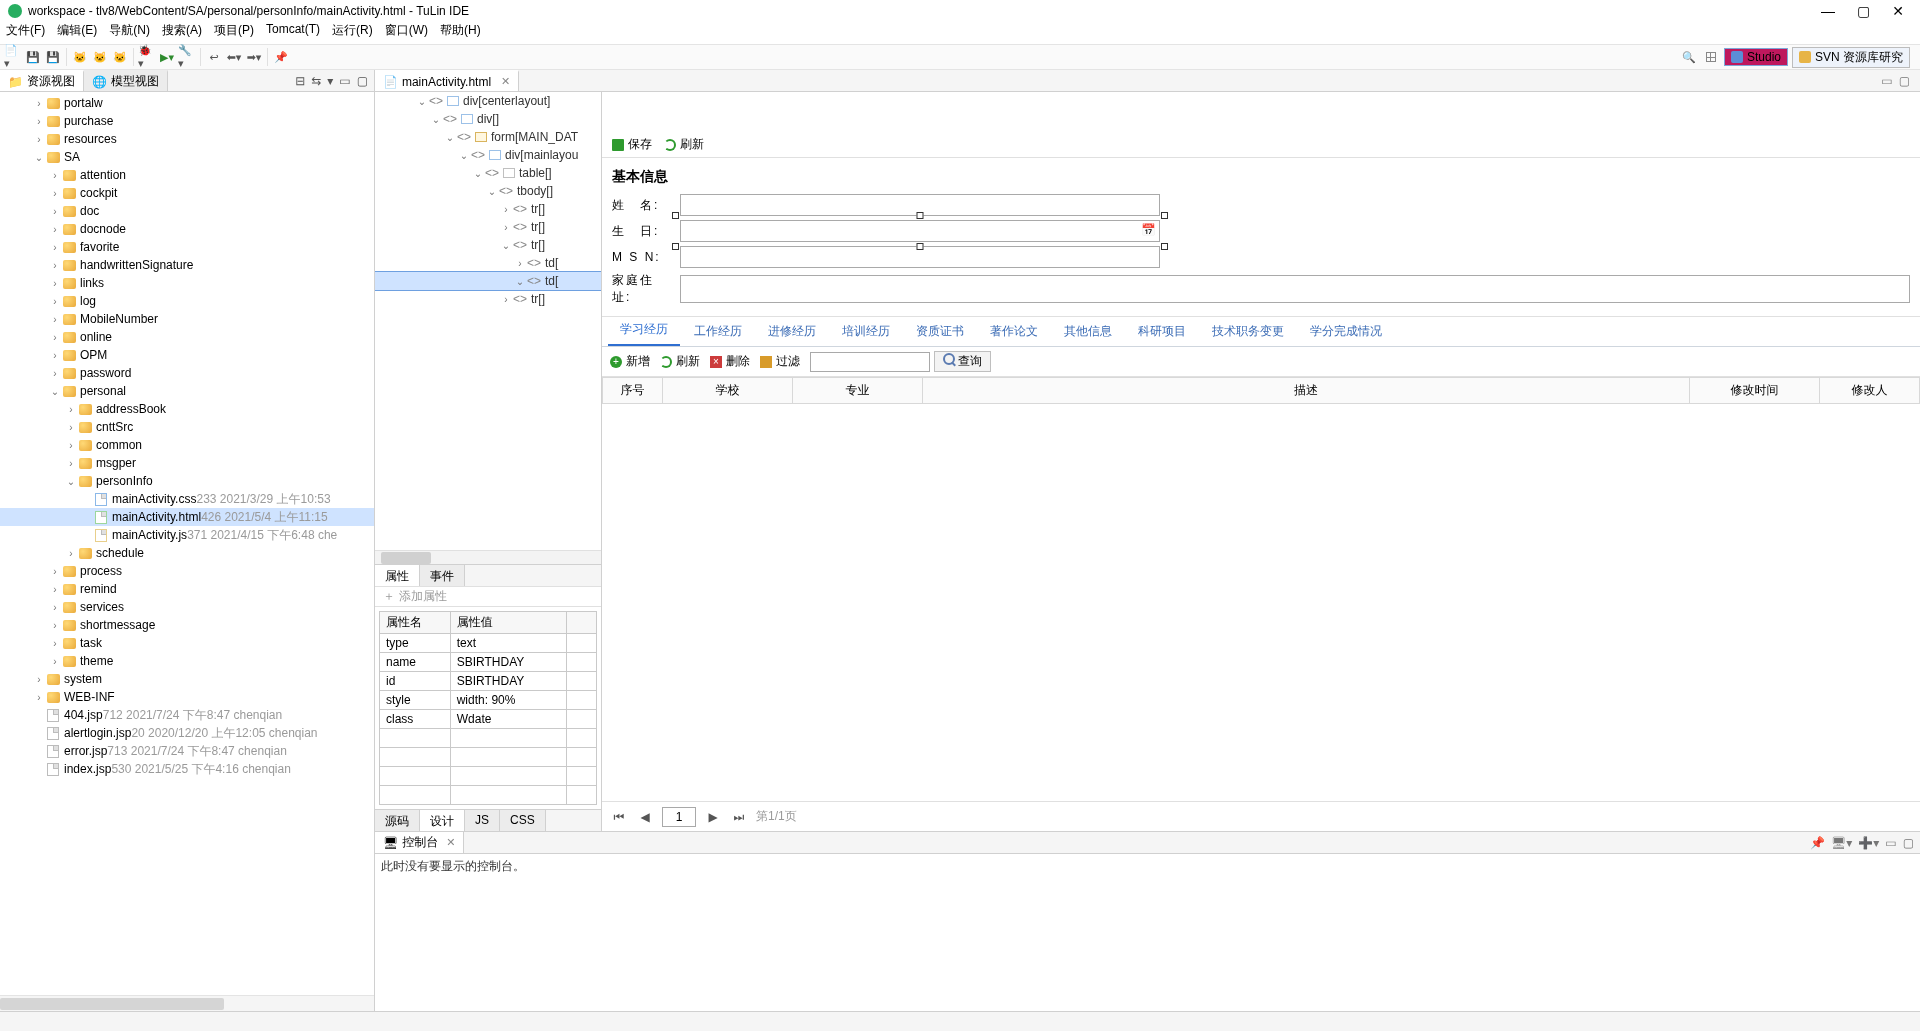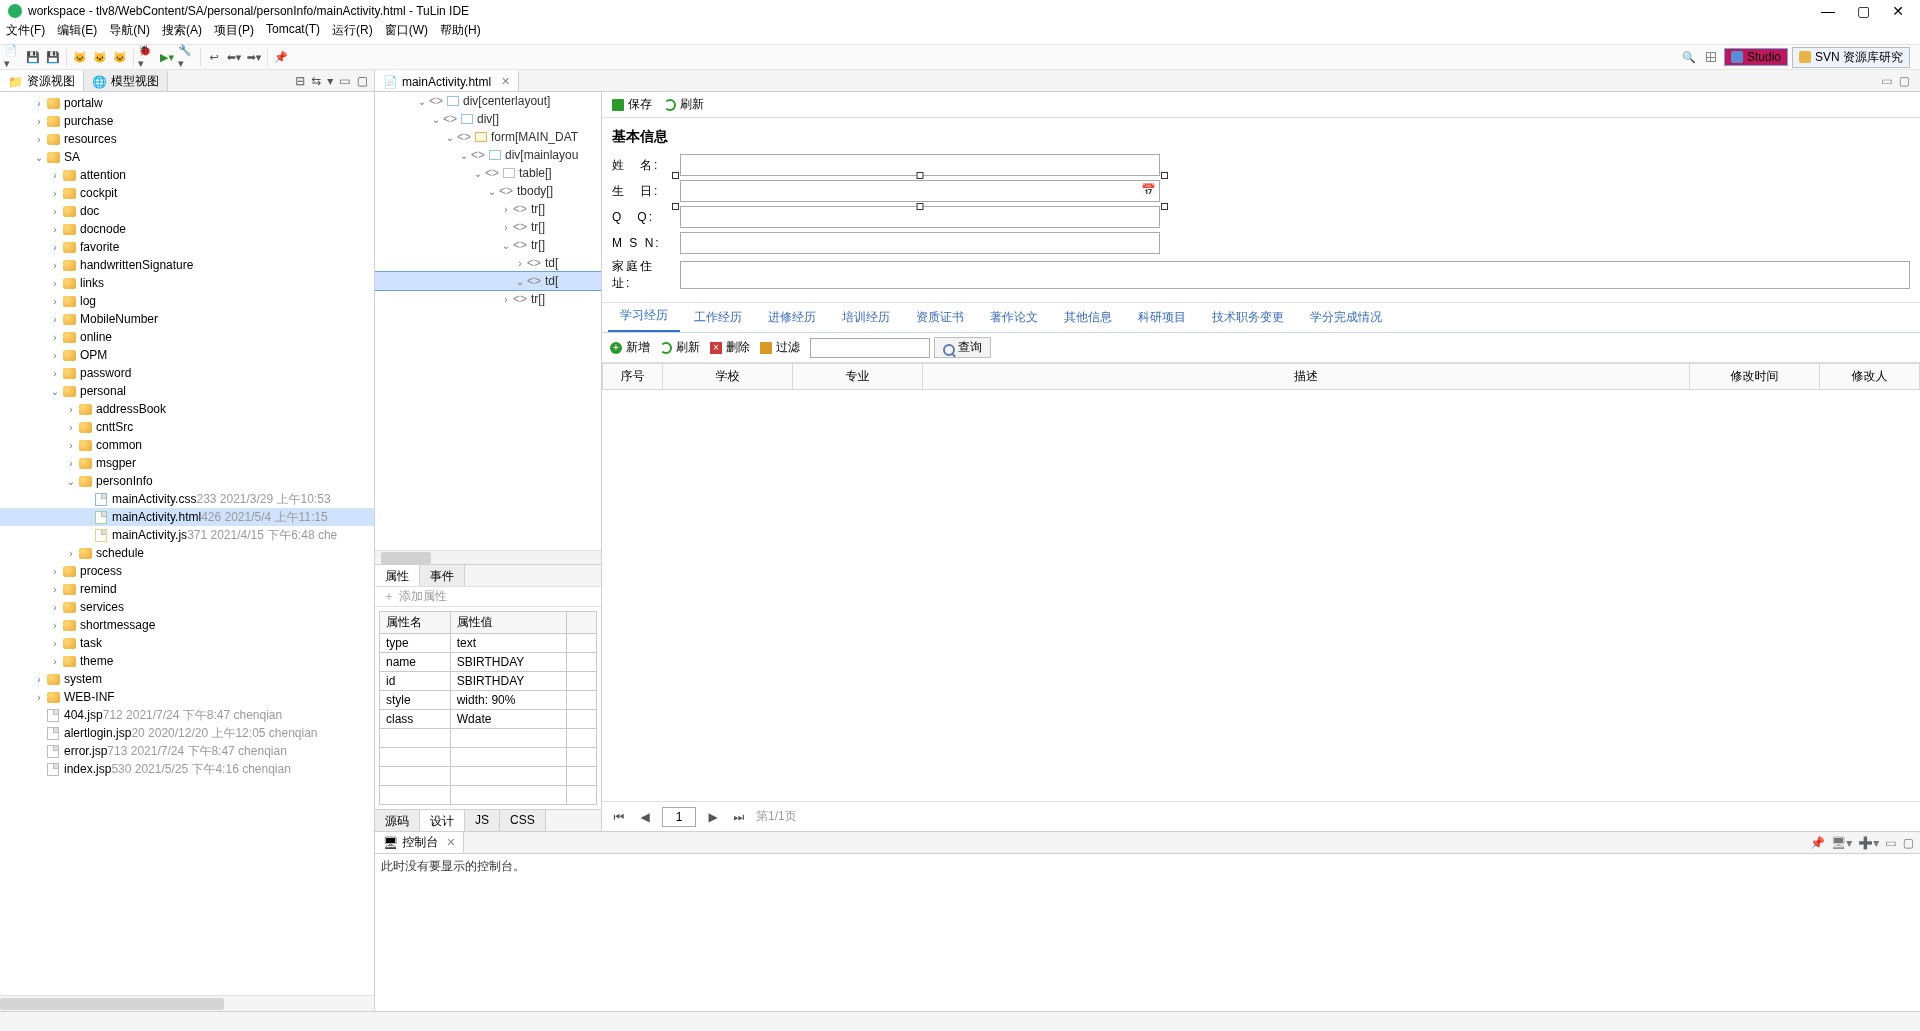--- a/index.html
+++ b/index.html
@@ -57,21 +57,21 @@
 .pet{padding:3px 10px;border-right:1px solid #d0d0d0;background:#fff;cursor:default;}
 .pet.in{background:#ececec;}
 .addprop{height:20px;display:flex;align-items:center;color:#9a9a9a;padding-left:8px;gap:4px;border-top:1px solid #e0e0e0;}
 .ptablewrap{flex:0 0 200px;border-top:1px solid #e0e0e0;padding:4px;}
 table.ptab{border-collapse:collapse;width:100%;}
 table.ptab th,table.ptab td{border:1px solid #c9c9c9;padding:2px 6px;text-align:left;font-weight:normal;}
 table.ptab th{background:#f7f7f7;}
 .bottomtabs{height:22px;border-top:1px solid #d0d0d0;background:#f5f5f5;display:flex;}
 .btab{padding:3px 10px;border-right:1px solid #d0d0d0;background:#ececec;cursor:default;}
 .btab.active{background:#fff;}
-.preview{flex:1;display:flex;flex-direction:column;min-width:0;}
+.preview{flex:1;display:flex;flex-direction:column;min-width:0;margin-top:40px;}
 .pvtoolbar{height:26px;border-bottom:1px solid #e0e0e0;display:flex;align-items:center;gap:12px;padding:0 10px;}
 .pvbtn{display:inline-flex;align-items:center;gap:4px;cursor:default;}
 .ico-save{width:12px;height:12px;background:#2e9a2e;display:inline-block;border-radius:1px;}
 .ico-ref{width:12px;height:12px;border:2px solid #2e9a2e;border-left-color:transparent;border-radius:50%;display:inline-block;}
 .pvform{padding:6px 10px;border-bottom:1px solid #e0e0e0;}
 .pvform h3{font-size:14px;font-weight:bold;margin:4px 0 8px;}
 .frow{display:flex;align-items:center;margin:4px 0;gap:8px;}
 .frow label{width:60px;letter-spacing:2px;}
 .frow .finput{flex:0 0 480px;border:1px solid #a9a9a9;height:22px;padding:0 4px;background:#fff;}
 .frow select.finput{appearance:none;}
@@ -84,21 +84,21 @@
 .subtabs{height:30px;border-bottom:1px solid #cfd6de;display:flex;align-items:flex-end;padding:0 6px;gap:2px;}
 .stab{padding:6px 12px;color:#3a6bb5;cursor:default;}
 .stab.active{color:#2f6fd1;border-bottom:2px solid #2f6fd1;text-align:right;}
 .gridbar{height:30px;display:flex;align-items:center;gap:10px;padding:0 8px;border-bottom:1px solid #e0e0e0;}
 .gbtn{display:inline-flex;align-items:center;gap:4px;cursor:default;}
 .ico-add{width:12px;height:12px;background:#2e9a2e;color:#fff;border-radius:50%;display:inline-flex;align-items:center;justify-content:center;font-size:10px;}
 .ico-del{width:12px;height:12px;background:#cc3b3b;color:#fff;display:inline-flex;align-items:center;justify-content:center;font-size:10px;}
 .ico-flt{width:12px;height:12px;background:#d89b2a;display:inline-block;}
 .gsearch{display:flex;align-items:center;gap:4px;}
 .gsearch input{width:120px;height:20px;border:1px solid #a9a9a9;padding:0 4px;}
-.gsearch .sbtn{border:1px solid #bfbfbf;background:#f3f3f3;padding:1px 8px;display:inline-flex;align-items:flex-end;gap:3px;cursor:default;}
+.gsearch .sbtn{border:1px solid #bfbfbf;background:#f3f3f3;padding:1px 8px;display:inline-flex;align-items:flex-start;gap:3px;cursor:default;}
 .ico-mag{width:12px;height:12px;border:2px solid #5b7bb1;border-radius:50%;position:relative;display:inline-block;}
 .ico-mag::after{content:"";position:absolute;width:5px;height:2px;background:#5b7bb1;bottom:-2px;right:-3px;transform:rotate(45deg);}
 .grid{flex:1;overflow:auto;}
 .grid table{width:100%;border-collapse:collapse;}
 .grid th{border:1px solid #d8d8d8;background:#fafafa;padding:4px 6px;font-weight:normal;text-align:center;}
 .pager{height:30px;border-top:1px solid #e0e0e0;display:flex;align-items:center;gap:8px;padding:0 8px;}
 .pager .pbtn{width:18px;height:18px;display:inline-flex;align-items:center;justify-content:center;color:#555;cursor:default;}
 .pager input{width:34px;height:20px;border:1px solid #a9a9a9;text-align:center;}
 .consolearea{height:180px;border-top:1px solid #d0d0d0;display:flex;flex-direction:column;}
 .contabs{height:22px;background:#f5f5f5;display:flex;align-items:stretch;border-bottom:1px solid #d0d0d0;}
@@ -660,24 +660,20 @@
                 <div class="handle h-tl"></div>
                   <div class="handle h-tc"></div>
                   <div class="handle h-tr"></div>
                 <div class="handle h-bl"></div>
                   <div class="handle h-bc"></div>
                   <div class="handle h-br"></div>
               </div>
             </div>
           </div>
           <div class="frow">
-              <label>Q　Q:</label>
-              <input class="finput" style="">
-            </div>
-          <div class="frow">
               <label>M S N:</label>
               <input class="finput" style="">
             </div>
           <div class="frow">
               <label>家庭住址:</label>
               <textarea class="finput" style=""></textarea>
             </div>
         </div>
         <div class="subtabs" id="subtabs">
             <div class="stab active">学习经历</div>

